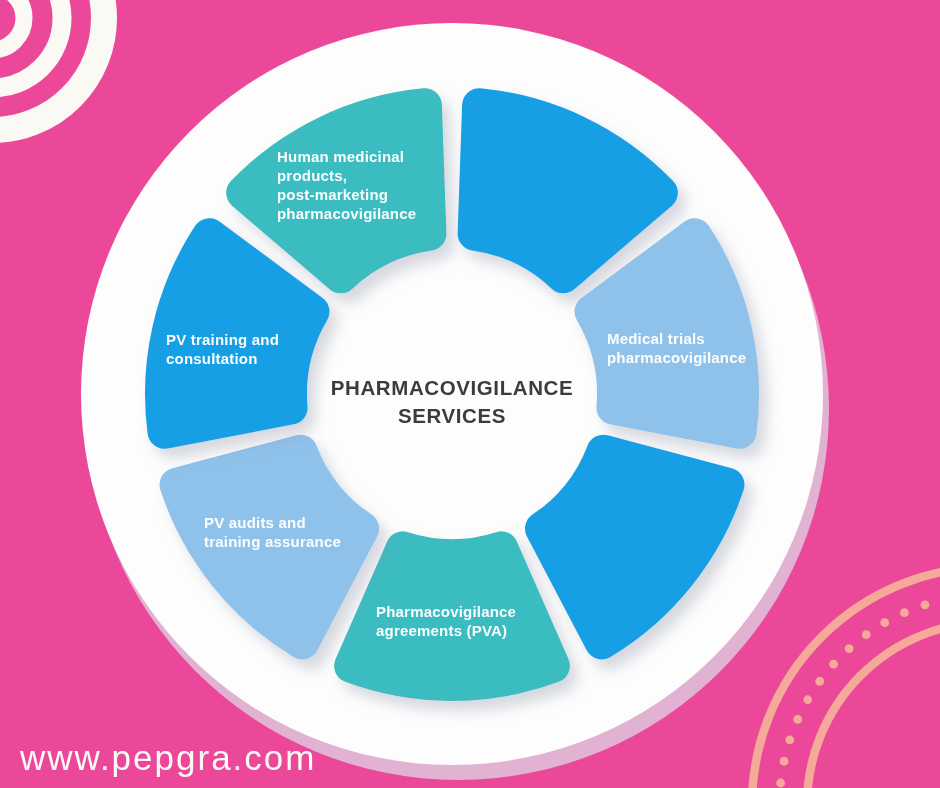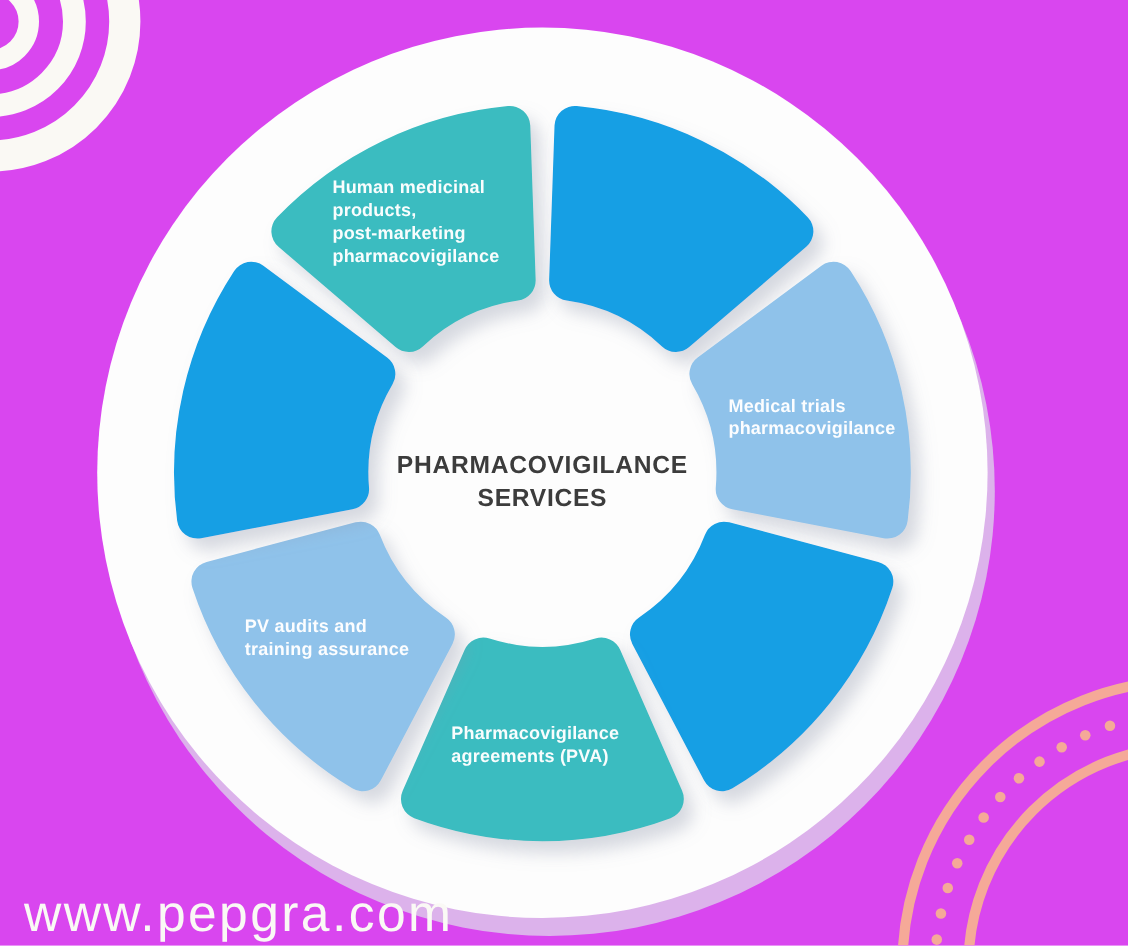--- a/index.html
+++ b/index.html
@@ -22,28 +22,28 @@
     left:292px;top:374px;width:320px;
     text-align:center;
     font-size:20.5px;line-height:28px;font-weight:700;
     letter-spacing:.6px;
     white-space:pre-line;
   }
   .website{
     position:absolute;
     left:20px;top:738px;
     color:#faf9f5;
-    font-size:43px;font-weight:400;
+    font-size:35px;font-weight:400;
     letter-spacing:2px;
   }
 </style>
 </head>
 <body>
 
-<div class="canvas" style="background: #d946ef;">
+<div class="canvas" style="background: #ec4899;">
 
   <svg id="wheel-svg" width="940" height="788" viewBox="0 0 940 788">
       <defs>
         <filter id="segShadow" x="-40%" y="-40%" width="180%" height="180%">
           <feDropShadow dx="8" dy="10" stdDeviation="7" flood-color="#8a93a8" flood-opacity="0.35"></feDropShadow>
         </filter>
       </defs>
       <circle cx="458" cy="409" r="371" fill="#dde0e9" opacity="0.7"></circle>
       <circle cx="452" cy="394" r="371" fill="#fdfdfd"></circle>
       <path filter="url(#segShadow)" fill="#3bbcc0" d="M232.09 205.71 A17 17 0 0 1 230.91 181.00 A307 307 0 0 1 423.32 88.34 A17 17 0 0 1 441.89 104.68 L446.38 232.99 A17 17 0 0 1 431.76 250.42 A145 145 0 0 0 352.36 288.66 A17 17 0 0 1 329.62 289.22 Z"></path>
@@ -80,19 +80,21 @@
   <div class="seg-label" style="left: 277px; top: 147px; width: 210px;">Human medicinal
 products,
 post-marketing
 pharmacovigilance</div>
   <div class="seg-label" style="left: 607px; top: 329px; width: 200px;">Medical trials
 pharmacovigilance</div>
   <div class="seg-label" style="left: 376px; top: 602px; width: 230px;">Pharmacovigilance
 agreements (PVA)</div>
   <div class="seg-label" style="left: 204px; top: 513px; width: 210px;">PV audits and
 training assurance</div>
+  <div class="seg-label" style="left: 166px; top: 330px; width: 190px;">PV training and
+consultation</div>
 
   <div class="center-title" style="color: rgb(60, 60, 60);">PHARMACOVIGILANCE
 SERVICES</div>
 
   <div class="website">www.pepgra.com</div>
 
 </div>
 
 </body></html>

